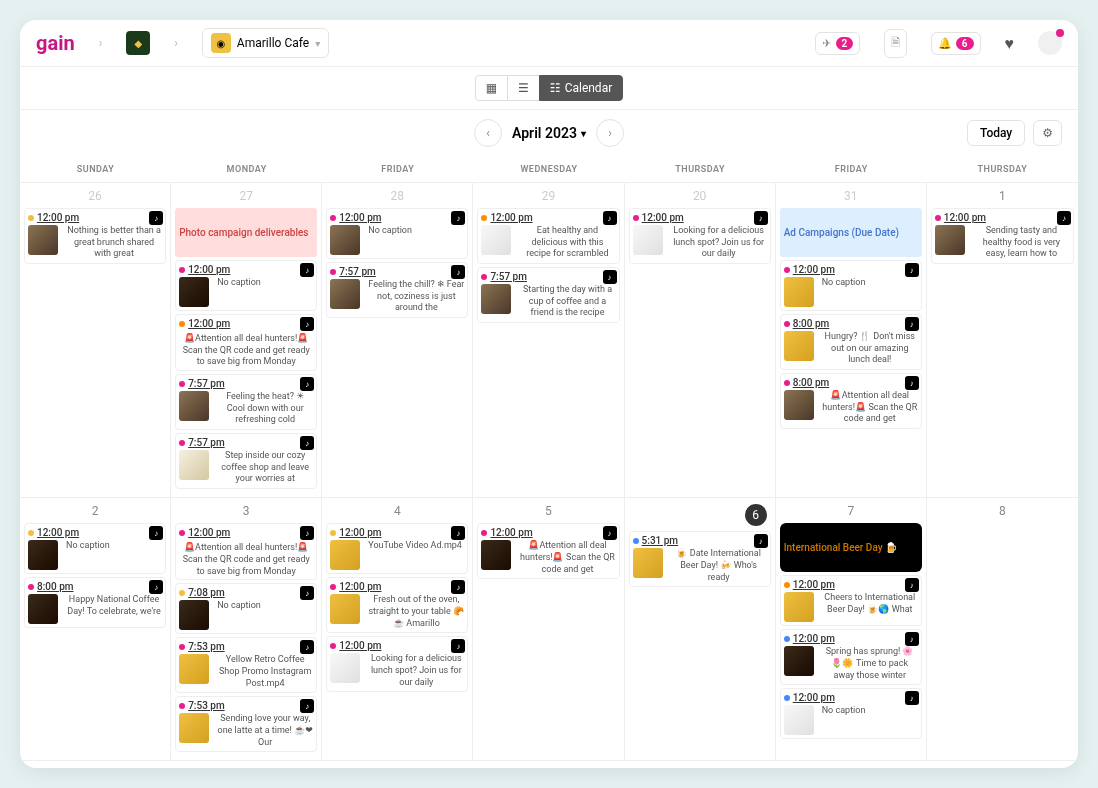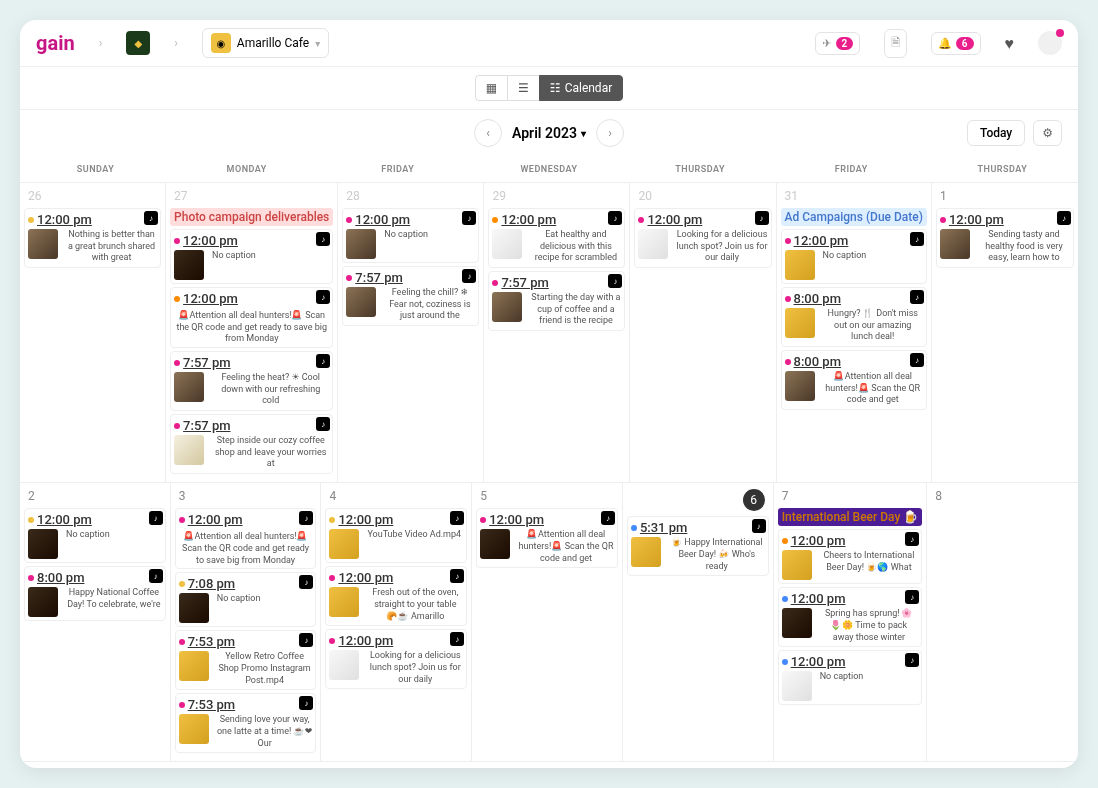--- a/index.html
+++ b/index.html
@@ -32,37 +32,37 @@
 .today-btn { border: 1px solid #e3e3e3; border-radius: 6px; padding: 5px 12px; font-size: 12px; font-weight:500;}
 .gear-btn { border: 1px solid #e3e3e3; border-radius: 6px; padding: 5px 8px; font-size: 12px; color:#666;}
 
 .calendar { flex: 1; display: flex; flex-direction: column; overflow: hidden; }
 .dowrow { display: grid; grid-template-columns: repeat(7, 1fr); border-bottom: 1px solid #eee; }
 .dow { font-size: 9px; color: #888; text-align: center; padding: 8px 0; letter-spacing: 0.5px; font-weight:600;}
 .weeks { flex: 1; overflow-y: auto; }
 .week { display: grid; grid-template-columns: repeat(7, 1fr); border-bottom: 1px solid #eee; min-height: 140px; }
 .day { border-right: 1px solid #eee; padding: 4px 4px 8px; position: relative; display:flex; flex-direction:column; gap:3px;}
 .day:last-child { border-right: none; }
-.daynum { text-align: left; font-size: 12px; color: #888; padding: 2px 4px; }
+.daynum { text-align: center; font-size: 12px; color: #888; padding: 2px 4px; }
 .daynum.muted { color: #ccc; }
 .daynum.today { background: #333; color:#fff; width:22px; height:22px; border-radius:50%; display:inline-flex; align-items:center; justify-content:center; margin-left:auto;}
 
-.banner { font-size: 12px; padding: 2px 4px; border-radius: 3px; white-space: nowrap; overflow:hidden; text-overflow:ellipsis; font-weight:500;}
+.banner { font-size: 10px; padding: 19px 4px; border-radius: 3px; white-space: nowrap; overflow:hidden; text-overflow:ellipsis; font-weight:500;}
 .banner.pink { background: #fdd; color: #c44; }
 .banner.blue { background: #ddeeff; color: #4477cc; }
-.banner.orange { background: #4c1d95; color: #cc7700; }
+.banner.orange { background: #000000; color: #cc7700; border-radius: 6px; }
 
 .post { border: 1px solid #eee; border-radius: 4px; padding: 3px; display: flex; flex-direction:column; gap:2px; position:relative; background:#fff;}
 .post-head { display: flex; align-items: center; gap: 3px; }
 .dot { width: 6px; height: 6px; border-radius: 50%; flex-shrink:0;}
 .dot.pink { background: #e91e8c; }
 .dot.yellow { background: #f0c040; }
 .dot.orange { background: #ff8c00; }
 .dot.blue { background: #4488ff; }
-.time { font-size: 13px; text-decoration: underline; color: #333; font-weight:500;}
+.time { font-size: 10px; text-decoration: underline; color: #333; font-weight:500;}
 .tt-icon { position:absolute; top:2px; right:2px; width:14px; height:14px; background:#000; color:#fff; border-radius:3px; font-size:8px; display:flex; align-items:center; justify-content:center; font-weight:700;}
 .post-body { display:flex; gap:8px;text-align:center; }
 .thumb { width: 30px; height: 30px; border-radius: 3px; flex-shrink:0; background: linear-gradient(135deg,#8b7355,#4a3728); }
 .thumb.yellow { background: linear-gradient(135deg,#f0c040,#d4a020); }
 .thumb.cream { background: linear-gradient(135deg,#f5f0e0,#d4c8a0); }
 .thumb.dark { background: linear-gradient(135deg,#3a2a1a,#1a0a00); }
 .thumb.white { background: linear-gradient(135deg,#f8f8f8,#e0e0e0); }
 .caption { font-size: 9px; color: #555; line-height: 1.3; overflow:hidden; max-height: 36px; }
 .post.textonly .caption { padding: 2px 0;}
 </style>
@@ -439,21 +439,21 @@
           <div class="day">
             <div class="daynum" style="text-align: right;"><span class="daynum today">6</span></div>
             <div class="post">
               <div class="post-head">
                 <span class="dot blue"></span>
                 <span class="time">5:31 pm</span>
               </div>
               <span class="tt-icon">♪</span>
               <div class="post-body">
                 <div class="thumb yellow"></div>
-                <div class="caption">🍺 Happy International Beer Day! 🍻 Who's ready</div>
+                <div class="caption">🍺 Date International Beer Day! 🍻 Who's ready</div>
               </div>
             </div>
           </div>
           <div class="day">
             <div class="daynum">7</div>
             <div class="banner orange">International Beer Day 🍺</div>
             <div class="post">
               <div class="post-head">
                 <span class="dot orange"></span>
                 <span class="time">12:00 pm</span>

